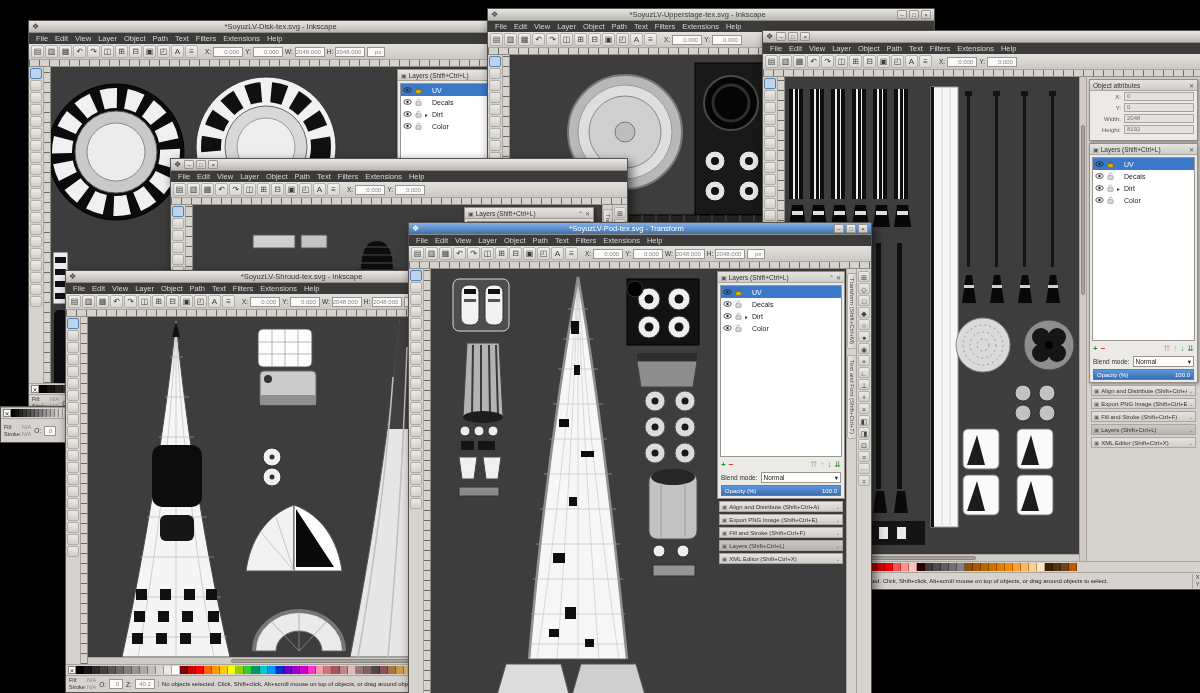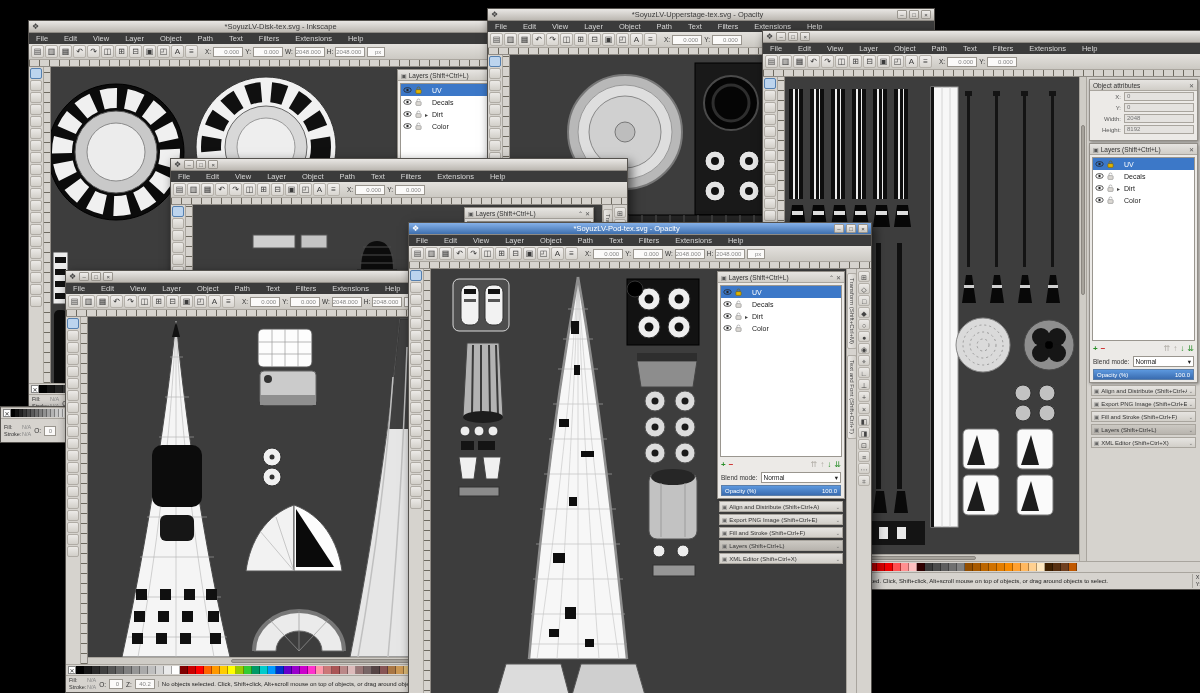--- a/index.html
+++ b/index.html
@@ -8,21 +8,21 @@
 #screen{position:relative;width:1200px;height:693px;overflow:hidden;background:#000}
 .win{position:absolute;border:1px solid #55524e;background:#d6d3ce;box-shadow:3px 4px 10px rgba(0,0,0,.6);display:flex;flex-direction:column;overflow:hidden}
 .titlebar{flex:0 0 12px;height:12px;display:flex;align-items:center;gap:3px;padding:0 3px;background:linear-gradient(#e9e7e4,#bcb8b2);border-bottom:1px solid #8f8b85}
 .win.active .titlebar{background:linear-gradient(#85b1e9,#3e6fae)}
 .wicon{font-size:8px;line-height:1;color:#444}
 .win.active .wicon{color:#fff}
 .wtitle{flex:1;text-align:center;font-size:7.5px;color:#3a3a3a;white-space:nowrap;overflow:hidden}
 .win.active .wtitle{color:#fff}
 .wbtns{display:flex;gap:2px}
 .wbtn{font-size:6px;color:#444;border:1px solid #9a968f;background:linear-gradient(#f0eeec,#ccc8c2);width:10px;height:9px;line-height:8px;text-align:center;border-radius:1px}
-.menubar{flex:0 0 11px;height:11px;background:#3b3b3b;display:flex;align-items:center;gap:10px;padding:0 4px}
+.menubar{flex:0 0 11px;height:11px;background:#3b3b3b;display:flex;align-items:center;gap:1px;padding:0 4px}
 .mi{font-size:7.5px;color:#d6d6d6;padding:0 3px;white-space:nowrap}
 .toolrow{flex:0 0 16px;height:16px;background:linear-gradient(#e3e1dd,#ccc9c3);border-bottom:1px solid #a9a59e;display:flex;align-items:center;gap:1px;padding:0 2px;overflow:hidden}
 .cmdicons{display:flex;gap:1px}
 .tbi{width:13px;height:13px;font-size:8px;line-height:12px;text-align:center;color:#3b3b3b;background:linear-gradient(#f2f0ee,#d8d5d0);border:1px solid #b5b1aa;border-radius:2px;flex:0 0 13px}
 .ctrlgroup{display:flex;align-items:center;gap:2px;margin-left:6px;white-space:nowrap}
 .clab{font-size:6.5px;color:#333}
 .spin{width:30px;height:10px;background:#fbfaf9;border:1px solid #9a968f;font-size:6px;color:#888;text-align:right;padding:1px 3px 0 0;overflow:hidden}
 .hruler{flex:0 0 7px;height:7px;background-color:#d6d3ce;background-image:repeating-linear-gradient(90deg,#6d695f 0,#6d695f 1px,transparent 1px,transparent 10px);border-bottom:1px solid #908c86}
 .wbody{flex:1;display:flex;min-height:0;position:relative}
 .toolbox{flex:0 0 15px;width:15px;background:#d6d3ce;border-right:1px solid #a9a59e;display:flex;flex-direction:column;align-items:center;gap:1px;padding-top:1px;overflow:hidden}
@@ -352,21 +352,21 @@
           </div>
       </div>
       <span class="clab">O:</span>
       <span class="spin" style="width:12px">0</span>
     </div>
   </div>
 
   <div class="win" id="wB" style="left:487px;top:8px;width:448px;height:420px;z-index:3">
     <div class="titlebar">
       <span class="wicon">❖</span>
-      <span class="wtitle">*SoyuzLV-Upperstage-tex.svg - Opacity</span>
+      <span class="wtitle">*SoyuzLV-Upperstage-tex.svg - Inkscape</span>
       <span class="wbtns">
           <span class="wbtn">–</span>
           <span class="wbtn">□</span>
           <span class="wbtn">×</span>
         </span>
     </div>
     <div class="menubar">
         <span class="mi">File</span>
         <span class="mi">Edit</span>
         <span class="mi">View</span>
@@ -987,20 +987,21 @@
             <span class="snap">⋯</span>
             <span class="snap">⌗</span>
           </div>
       </div>
     </div>
   </div>
 
   <div class="win" id="wE" style="left:65px;top:270px;width:500px;height:423px;z-index:6">
     <div class="titlebar">
       <span class="wicon">❖</span>
+      <span class="wtitle">*SoyuzLV-Shroud-tex.svg - Inkscape</span>
       <span class="wbtns">
           <span class="wbtn">–</span>
           <span class="wbtn">□</span>
           <span class="wbtn">×</span>
         </span>
     </div>
     <div class="menubar">
         <span class="mi">File</span>
         <span class="mi">Edit</span>
         <span class="mi">View</span>
@@ -1181,21 +1182,21 @@
       <span class="spin" style="width:14px">0</span>
       <span class="clab">Z:</span>
       <span class="spin" style="width:20px">40.2</span>
       <span class="msg">No objects selected. Click, Shift+click, Alt+scroll mouse on top of objects, or drag around objects to select.</span>
     </div>
   </div>
 
   <div class="win active" id="wF" style="left:408px;top:222px;width:464px;height:500px;z-index:7">
     <div class="titlebar">
       <span class="wicon">❖</span>
-      <span class="wtitle">*SoyuzLV-Pod-tex.svg - Opacity</span>
+      <span class="wtitle">*SoyuzLV-Pod-tex.svg - Transform</span>
       <span class="wbtns">
           <span class="wbtn">–</span>
           <span class="wbtn">□</span>
           <span class="wbtn">×</span>
         </span>
     </div>
     <div class="menubar">
         <span class="mi">File</span>
         <span class="mi">Edit</span>
         <span class="mi">View</span>

